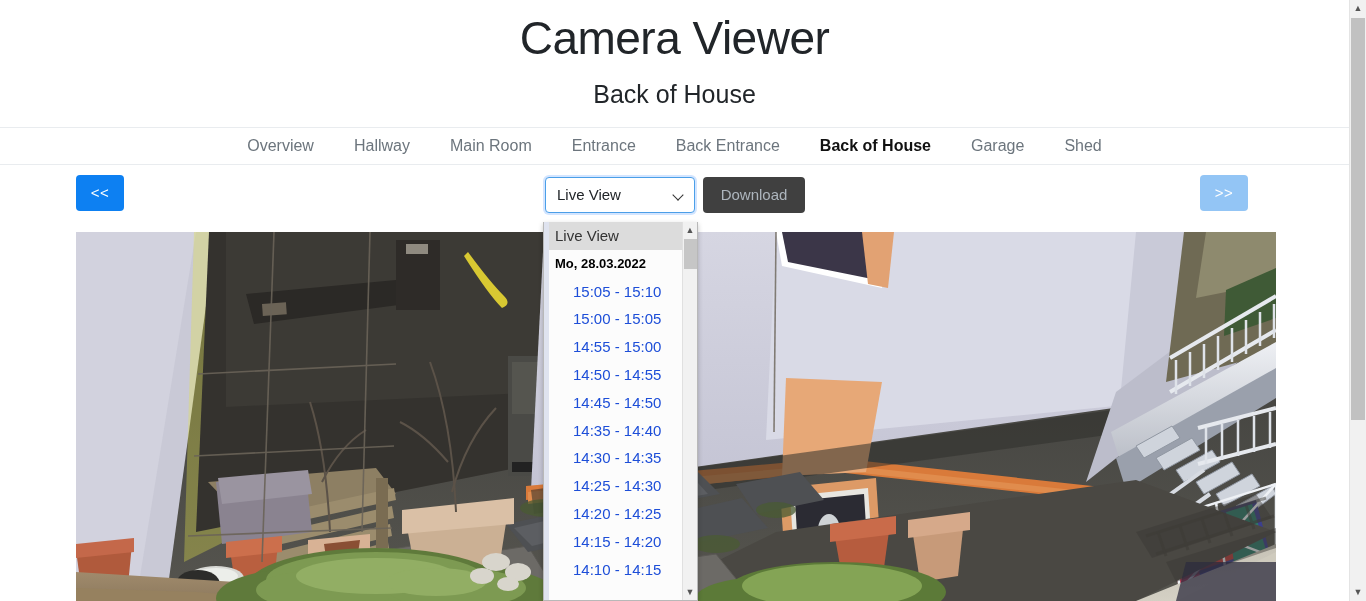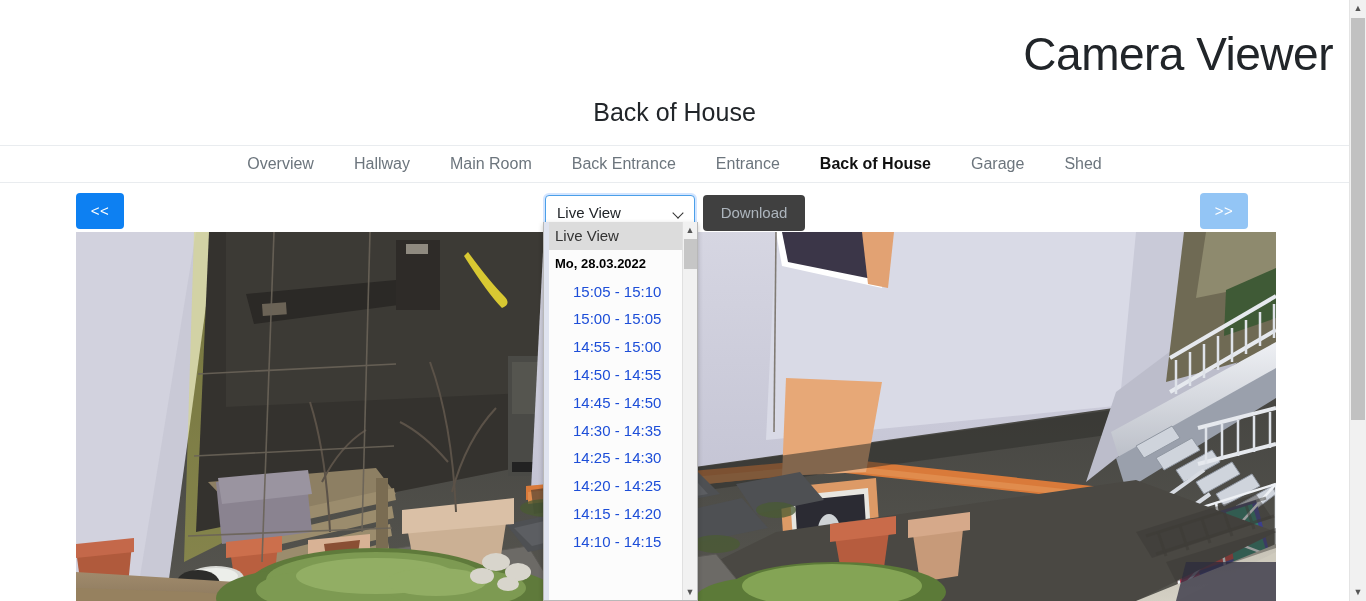--- a/index.html
+++ b/index.html
@@ -43,27 +43,26 @@
     position: absolute; top: 0; left: 0;
     width: 1349px; height: 601px;
     overflow: hidden;
   }
   
   .header {
     padding-top: 12px;
     text-align: center;
   }
   .app-title {
-    margin: 16px;
+    margin: 0;
     font-size: 46px;
     font-weight: 400;
     color: #212529;
     letter-spacing: -0.5px;
     line-height: 1.15;
-    text-align: right;
   }
   .app-subtitle {
     margin: 14px 0 0 0;
     font-size: 25px;
     font-weight: 400;
     color: #212529;
     line-height: 1.2;
   }
   
   .nav {
@@ -259,22 +258,22 @@
 
     <div class="header">
       <h1 class="app-title">Camera Viewer</h1>
       <div class="app-subtitle">Back of House</div>
     </div>
 
     <div class="nav" id="nav-host">
         <div class="nav-item">Overview</div>
         <div class="nav-item">Hallway</div>
         <div class="nav-item">Main Room</div>
+        <div class="nav-item">Entrance</div>
         <div class="nav-item">Back Entrance</div>
-        <div class="nav-item">Entrance</div>
         <div class="nav-item active">Back of House</div>
         <div class="nav-item">Garage</div>
         <div class="nav-item">Shed</div>
       </div>
 
     <div class="toolbar">
       <button class="btn btn-prev">&lt;&lt;</button>
 
       <div class="center-group">
         <div class="select-wrap">
@@ -627,20 +626,21 @@
     <div class="dropdown">
       <div class="dd-accent"></div>
       <div class="dd-list" id="dd-host">
           <div class="dd-opt selected">Live View</div>
           <div class="dd-group">Mo, 28.03.2022</div>
           <div class="dd-opt indent">15:05 - 15:10</div>
           <div class="dd-opt indent">15:00 - 15:05</div>
           <div class="dd-opt indent">14:55 - 15:00</div>
           <div class="dd-opt indent">14:50 - 14:55</div>
           <div class="dd-opt indent">14:45 - 14:50</div>
+          <div class="dd-opt indent">14:35 - 14:40</div>
           <div class="dd-opt indent">14:30 - 14:35</div>
           <div class="dd-opt indent">14:25 - 14:30</div>
           <div class="dd-opt indent">14:20 - 14:25</div>
           <div class="dd-opt indent">14:15 - 14:20</div>
           <div class="dd-opt indent">14:10 - 14:15</div>
         </div>
       <div class="dd-scroll">
         <div class="dds-arrow up">▲</div>
         <div class="dds-thumb"></div>
         <div class="dds-arrow down">▼</div>

